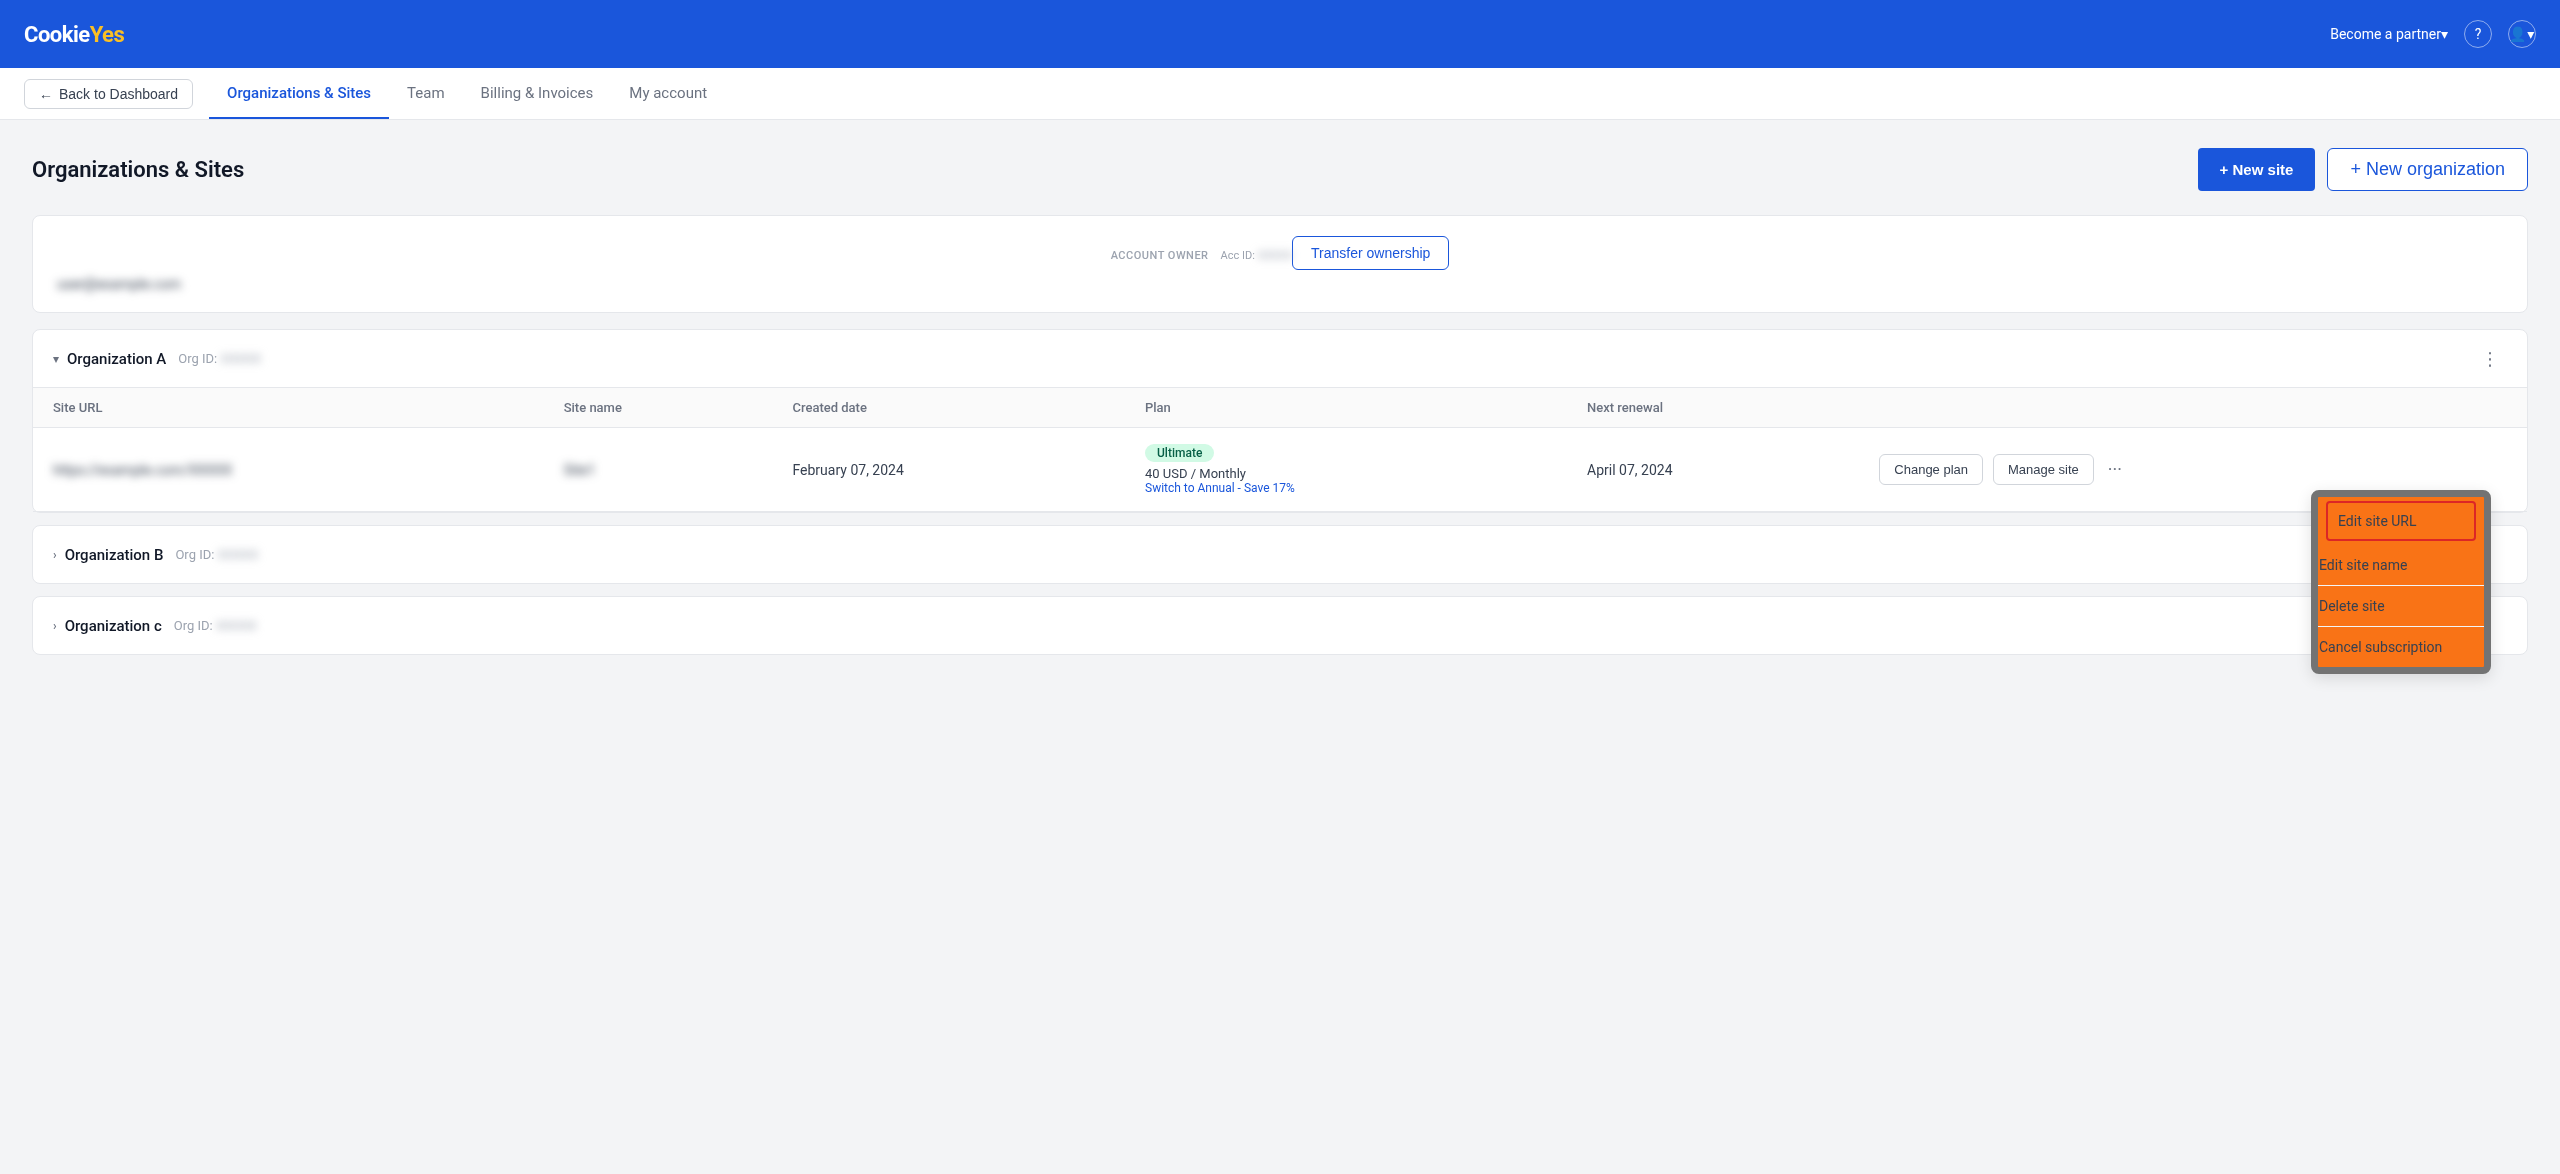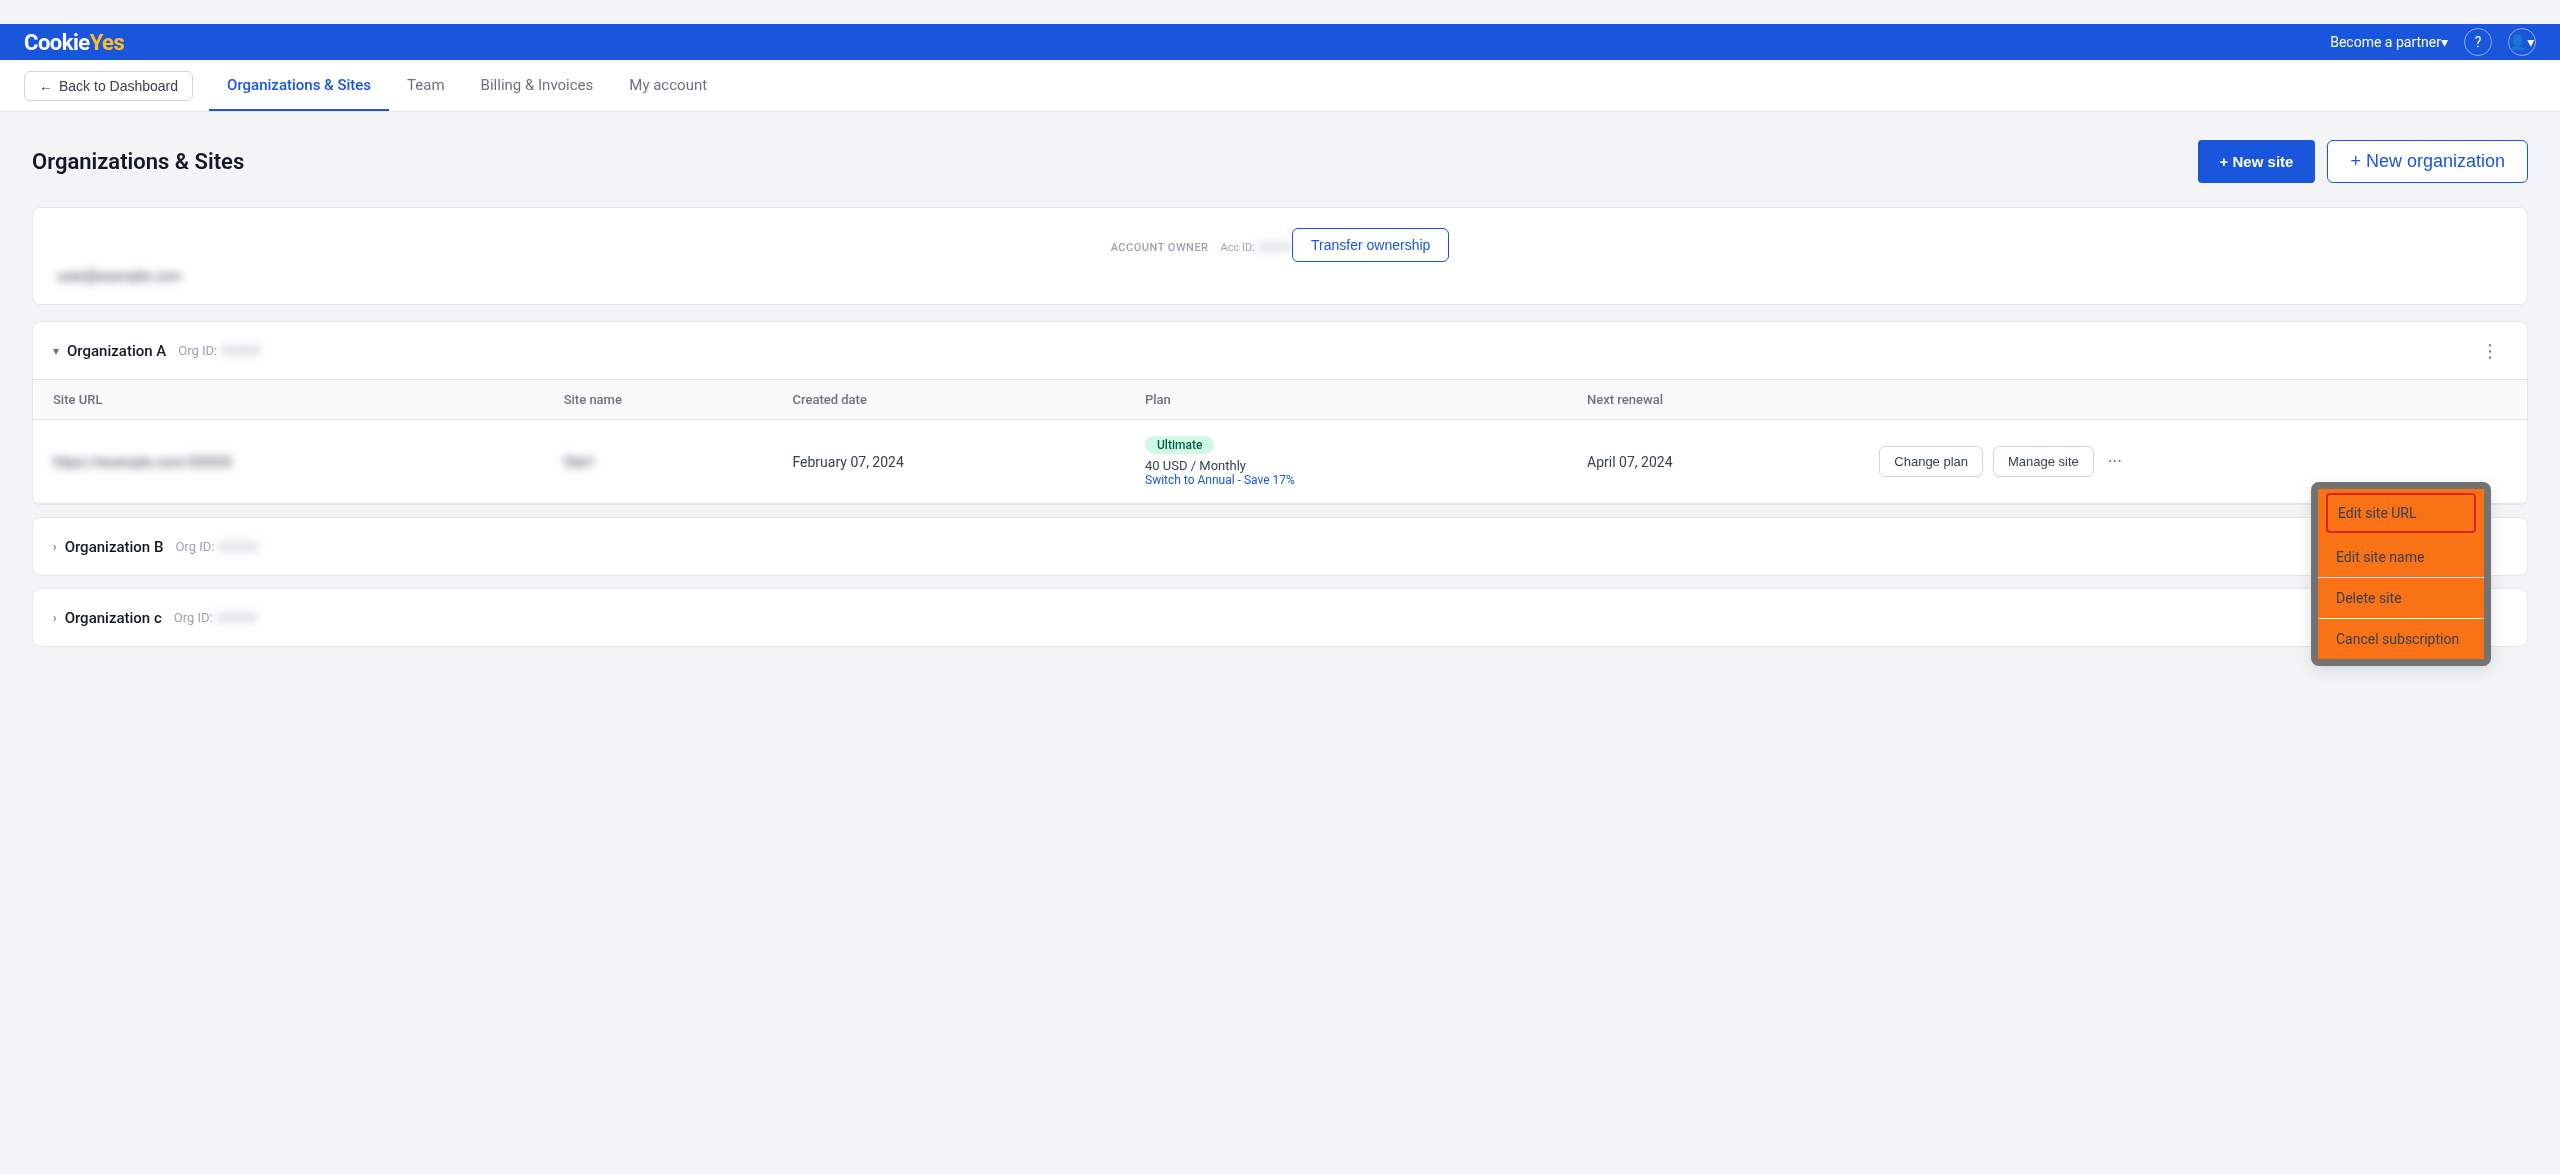--- a/index.html
+++ b/index.html
@@ -1,26 +1,25 @@
 <!DOCTYPE html>
 <html><head>
   <meta charset="utf-8">
   <style>
     * { box-sizing: border-box; margin: 0; padding: 0; }
     body { font-family: -apple-system, BlinkMacSystemFont, 'Segoe UI', Roboto, sans-serif; background: #f3f4f6; }
 
     
     .navbar {
       background: #1a56db;
-      height: 36px;
+      height: 68px;
       display: flex;
       align-items: center;
       justify-content: space-between;
       padding: 0 24px;
-      margin-top: 24px;
     }
     .navbar-logo {
       color: white;
       font-size: 22px;
       font-weight: 700;
       letter-spacing: -0.5px;
     }
     .navbar-logo span { color: #fbbf24; }
     .navbar-right {
       display: flex;
@@ -297,21 +296,21 @@
       right: 16px;
       top: 36px;
       background: #f97316;
       border: 7px solid #737373;
       border-radius: 8px;
       box-shadow: 0 4px 16px rgba(0,0,0,0.12);
       min-width: 180px;
       z-index: 100;
     }
     .dropdown-item {
-      padding: 12px 18px;
+      padding: 12px 1px;
       font-size: 14px;
       color: #374151;
       cursor: pointer;
       border-bottom: 1px solid #f3f4f6;
     }
     .dropdown-item:last-child {
       border-bottom: none;
     }
     .dropdown-item.highlighted {
       border: 2px solid #dc2626;

